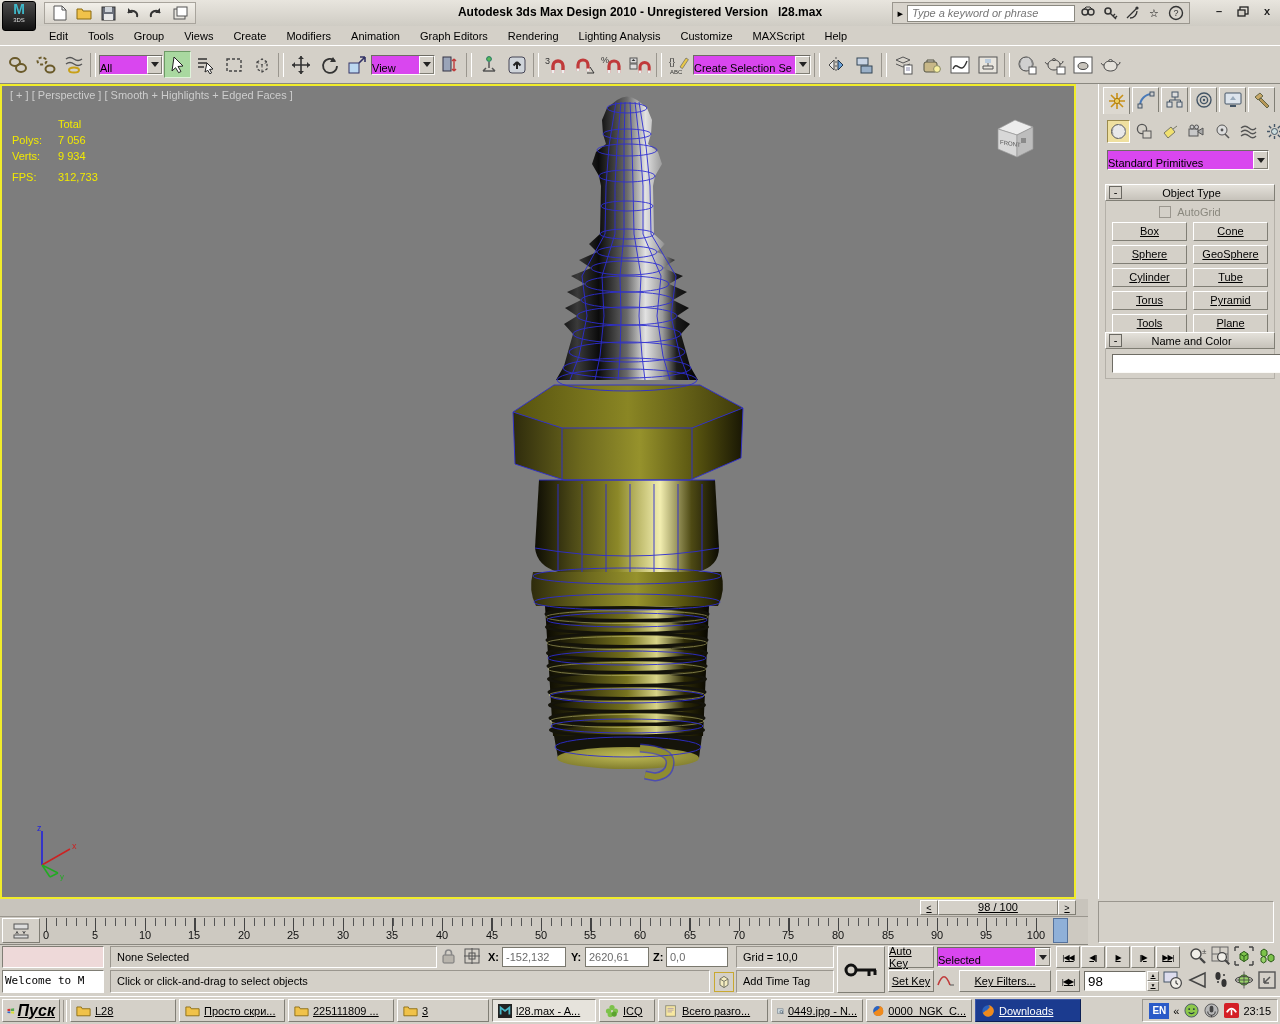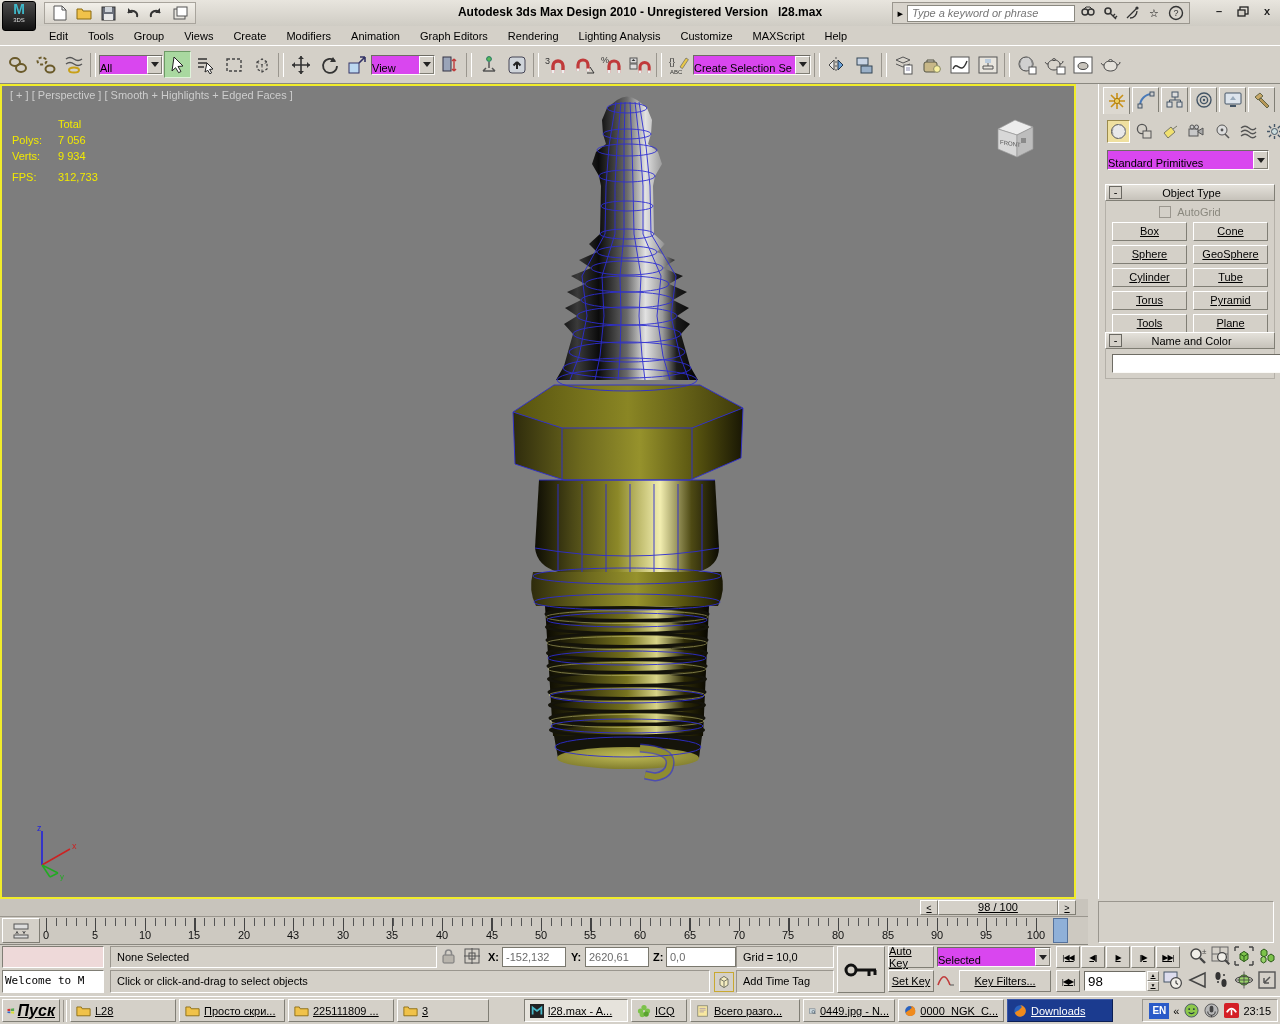--- a/index.html
+++ b/index.html
@@ -81,21 +81,21 @@
   .objbtn{height:19px;text-align:center;line-height:17px;}
   .autogrid{display:flex;align-items:center;gap:6px;color:#8a887e;justify-content:center;}
   .chk{width:12px;height:12px;border:1px solid #9a968e;background:#d4d0c8;}
   .namerow{display:flex;gap:5px;align-items:center;}
   .nameinput{flex:1;height:19px;border:1px solid;border-color:#6e6c64 #fbfaf7 #fbfaf7 #6e6c64;background:#fff;}
   
   .taskbar{left:0;top:996px;width:1280px;height:28px;background:#d4d0c8;border-top:1px solid #fff;display:flex;align-items:center;gap:3px;padding:0 2px;}
   .startbtn{width:58px;height:23px;display:flex;align-items:center;gap:3px;padding:0 4px;font-weight:bold;font-style:italic;font-size:16px;}
   .taskdiv{width:4px;height:22px;border-left:1px solid #9a968e;border-right:1px solid #fff;}
   .taskbtn{height:23px;display:flex;align-items:center;gap:4px;padding:0 5px;font-size:11px;white-space:nowrap;overflow:hidden;}
-  .taskbtn.pressed{border-color:#807e75 #fff #fff #807e75;background:#e6e3dc;margin-left:32px;}
+  .taskbtn.pressed{border-color:#807e75 #fff #fff #807e75;background:#e6e3dc;}
   .taskbtn.alert{background:#1b3b8f;color:#fff;border-color:#3a56a8 #0c1f55 #0c1f55 #3a56a8;}
   .tray{margin-left:auto;height:23px;display:flex;align-items:center;gap:4px;border:1px solid;border-color:#9a968e #fff #fff #9a968e;padding:0 6px;}
   .langbox{width:20px;height:16px;background:#2a5ac8;color:#fff;font-size:10px;font-weight:bold;display:flex;align-items:center;justify-content:center;}
   .trayicon{width:16px;height:16px;display:flex;align-items:center;justify-content:center;}
 </style>
 </head>
 <body>
 
 <div class="screen">
 
@@ -726,21 +726,21 @@
       </div>
       <div class="abs ruler">
         <div class="abs framemark"></div>
         <div class="abs ticks1"></div>
         <div class="abs ticks2"></div>
         <span class="tnum" style="left:2px">0</span>
         <span class="tnum" style="left:51px">5</span>
         <span class="tnum" style="left:101px">10</span>
         <span class="tnum" style="left:150px">15</span>
         <span class="tnum" style="left:200px">20</span>
-        <span class="tnum" style="left:249px">43</span>
+        <span class="tnum" style="left:249px">25</span>
         <span class="tnum" style="left:299px">30</span>
         <span class="tnum" style="left:348px">35</span>
         <span class="tnum" style="left:398px">40</span>
         <span class="tnum" style="left:448px">45</span>
         <span class="tnum" style="left:497px">50</span>
         <span class="tnum" style="left:546px">55</span>
         <span class="tnum" style="left:596px">60</span>
         <span class="tnum" style="left:646px">65</span>
         <span class="tnum" style="left:695px">70</span>
         <span class="tnum" style="left:744px">75</span>
@@ -762,21 +762,21 @@
     <span class="abs" style="left:463px;top:48px"><svg width="18" height="18" viewBox="0 0 18 18">
           <rect x="2" y="2" width="14" height="14" fill="none" stroke="#555"></rect>
           <rect x="6" y="6" width="6" height="6" fill="none" stroke="#555"></rect>
           <path d="M9 1v16M1 9h16" stroke="#555"></path>
         </svg></span>
     <span class="abs coordlab" style="left:488px;top:47px">X:</span>
     <div class="abs coordfield" style="left:502px;top:48px;width:64px">-152,132</div>
     <span class="abs coordlab" style="left:571px;top:47px">Y:</span>
     <div class="abs coordfield" style="left:585px;top:48px;width:64px">2620,61</div>
     <span class="abs coordlab" style="left:653px;top:47px">Z:</span>
-    <div class="abs coordfield" style="left:666px;top:48px;width:70px">0,0</div>
+    <div class="abs coordfield" style="left:666px;top:48px;width:62px">0,0</div>
     <div class="abs statfield" style="left:736px;top:47px;width:98px">Grid = 10,0</div>
     <div class="abs raised" style="left:837px;top:47px;width:48px;height:47px;display:flex;align-items:center;justify-content:center">
       <svg width="34" height="18" viewBox="0 0 34 18">
           <circle cx="7" cy="9" r="5" fill="none" stroke="#111" stroke-width="3"></circle>
           <path d="M12 9h20M25 9v6M31 9v5" stroke="#111" stroke-width="3" fill="none"></path>
         </svg>
     </div>
     <div class="abs raised sbtn" style="left:888px;top:47px;width:46px;height:22px">Auto Key</div>
     <div class="abs dropdown" style="left:937px;top:48px;width:114px">
       <span>Selected</span>

